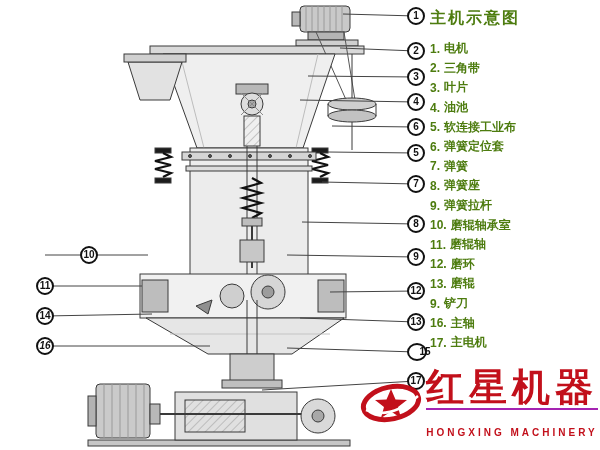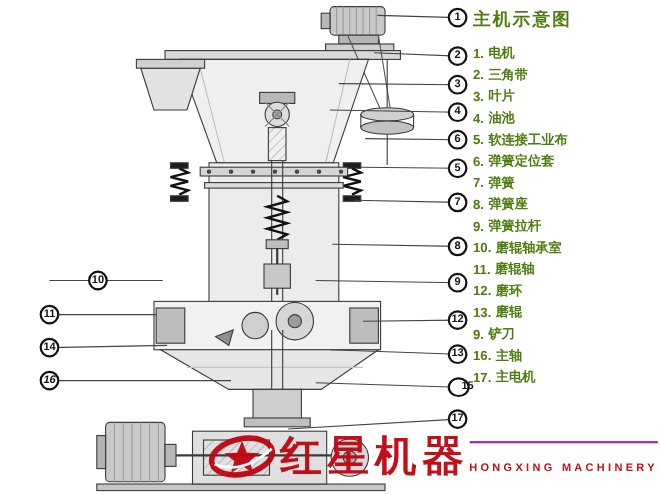--- a/index.html
+++ b/index.html
@@ -15,21 +15,21 @@
   #legend{position:absolute;left:430px;top:2px;width:168px;z-index:2;color:#4d7c0f;}
   #legend h1{font-size:16px;margin:6px 0 10px 0;letter-spacing:2px;font-weight:bold;}
   #legend ol{list-style:none;margin:0;padding:0;}
   #legend li{height:19.6px;font-size:12px;font-weight:bold;display:flex;
              align-items:center;white-space:nowrap;}
   #legend li .n{margin-right:4px;}
   
   #watermark{position:absolute;right:2px;bottom:12px;z-index:6;display:flex;
              align-items:center;opacity:.96;}
   #wm-logo{width:62px;height:46px;margin-right:4px;flex:0 0 auto;}
-  #wm-text{display:flex;flex-direction:row;align-items:center;}
+  #wm-text{display:flex;flex-direction:column;align-items:center;}
   .brand{font-family:"Liberation Serif",serif;font-weight:bold;font-size:38px;
          line-height:38px;color:#c00712;letter-spacing:5px;white-space:nowrap;}
   .brand-sub{font-size:10px;font-weight:bold;color:#c00712;letter-spacing:3px;
              border-top:2px solid #a21caf;margin-top:2px;padding-top:17px;
              width:100%;text-align:center;white-space:nowrap;}
 </style>
 </head>
 <body>
 
 <div id="stage">

